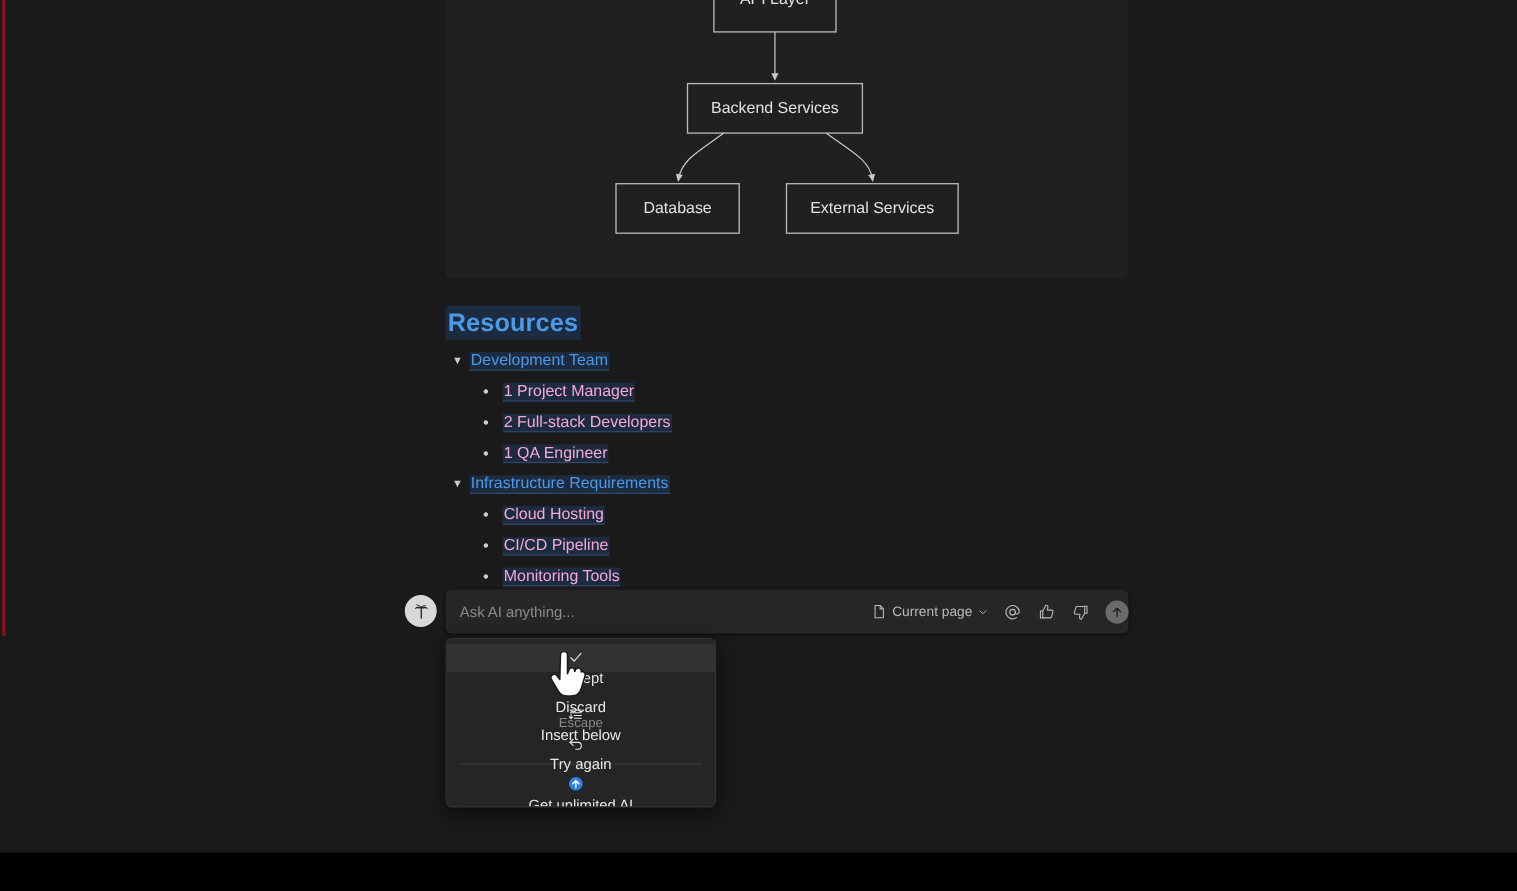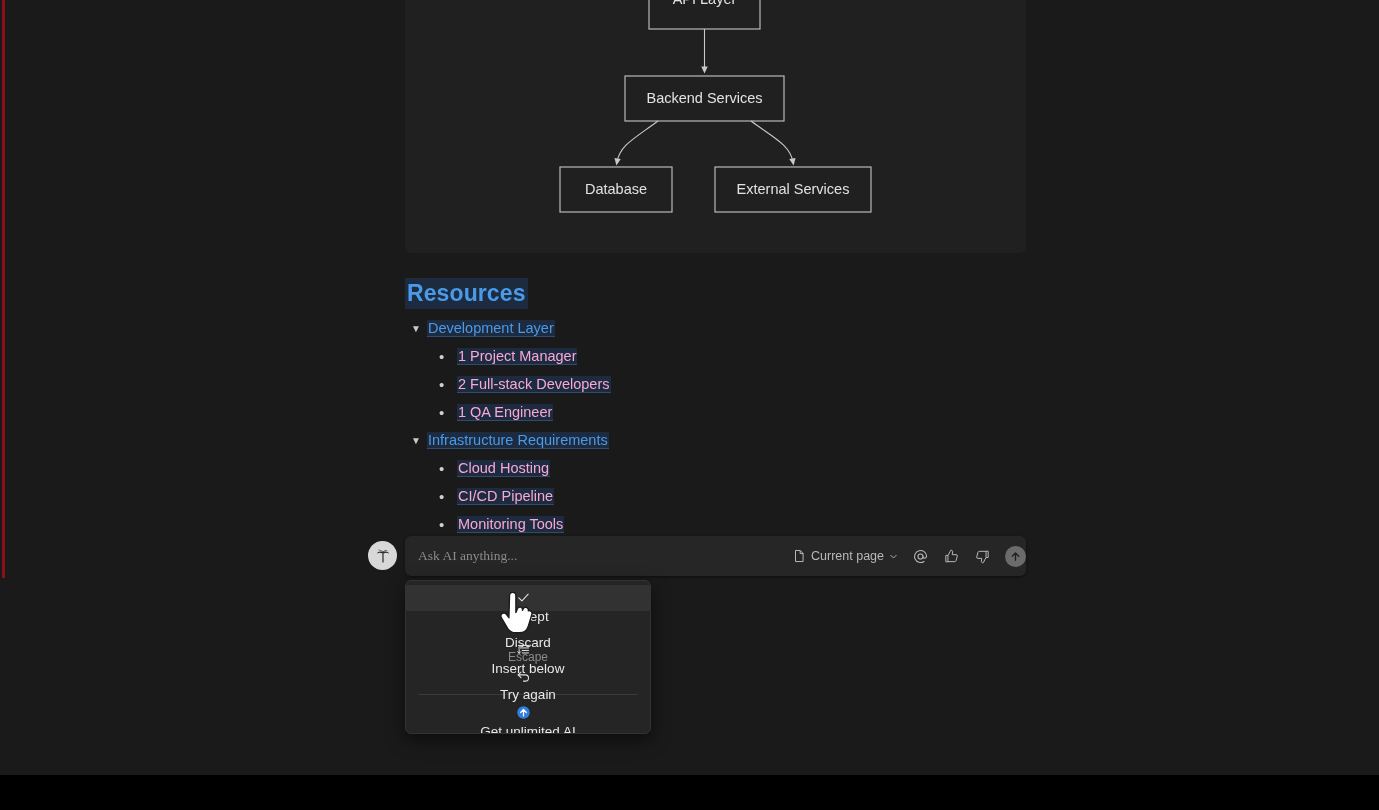--- a/index.html
+++ b/index.html
@@ -75,21 +75,21 @@
     border-radius:50%; background:#d8d8d8;
     display:flex; align-items:center; justify-content:center;
   }
   #ai-bar {
     position:absolute; left:405px; top:536px; width:621px; height:40px;
     background:#262626; border-radius:6px;
     display:flex; align-items:center;
     box-shadow:0 1px 3px rgba(0,0,0,0.5);
   }
   #ai-placeholder {
-    margin-left:13px; font-size:13.5px; color:#8b8b8b; flex:1;font-family:Liberation Serif, serif;
+    margin-left:13px; font-size:13.5px; color:#8b8b8b; flex:1;
   }
   #ai-tools {
     display:flex; align-items:center; gap:14px;
     color:#b5b5b5;
   }
   .ctx-pill {
     display:flex; align-items:center; gap:5px;
     font-size:12.5px; color:#b9b9b9; cursor:default;
   }
   .tool-icon { display:flex; align-items:center; justify-content:center; cursor:default; }
@@ -173,21 +173,21 @@
   </div>
 
   <div id="resources">
     <div id="resources-title">Resources</div>
 
     <ul class="tree">
 
       <li class="tree-group">
         <div class="tree-row">
           <span class="caret">▼</span>
-          <span class="grp-label">Development Layer</span>
+          <span class="grp-label">Development Team</span>
         </div>
         <ul class="sub">
           <li class="tree-row">
             <span class="bullet">•</span>
             <span class="item-label">1 Project Manager</span>
           </li>
           <li class="tree-row">
             <span class="bullet">•</span>
             <span class="item-label">2 Full-stack Developers</span>
           </li>

